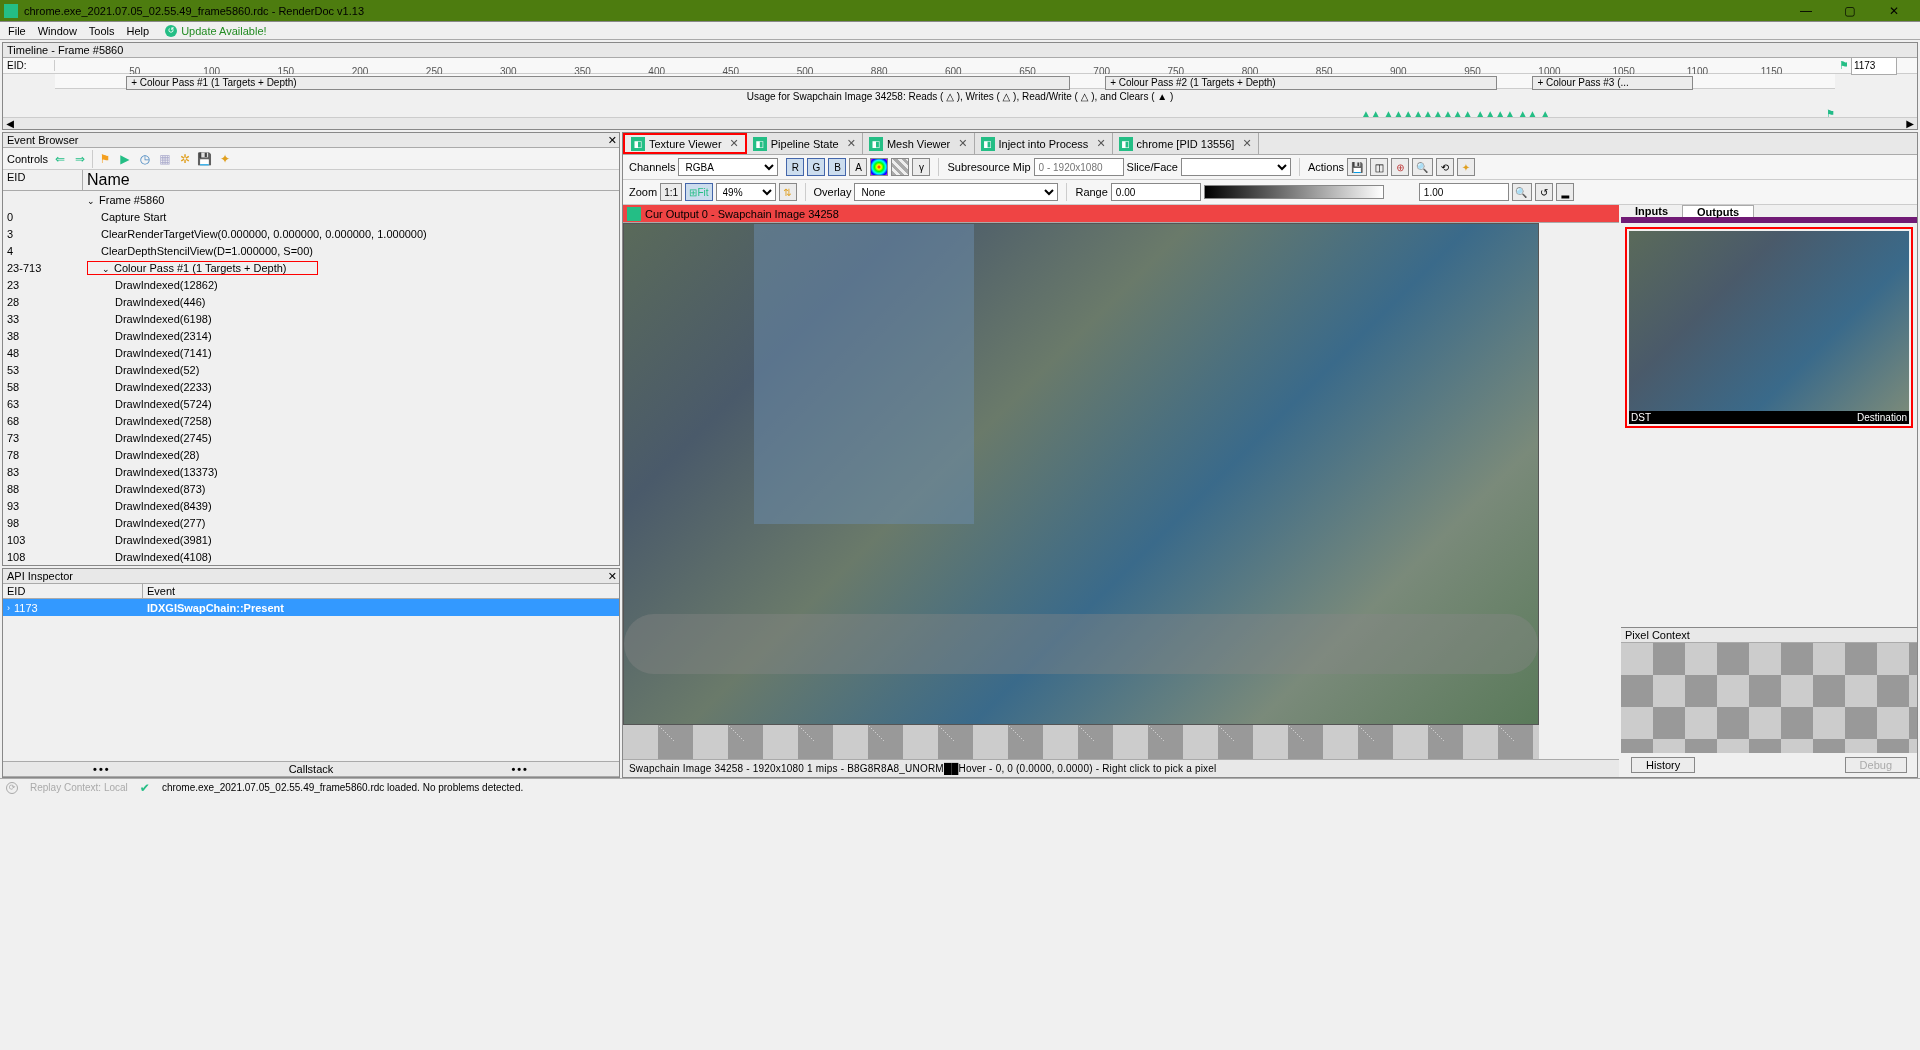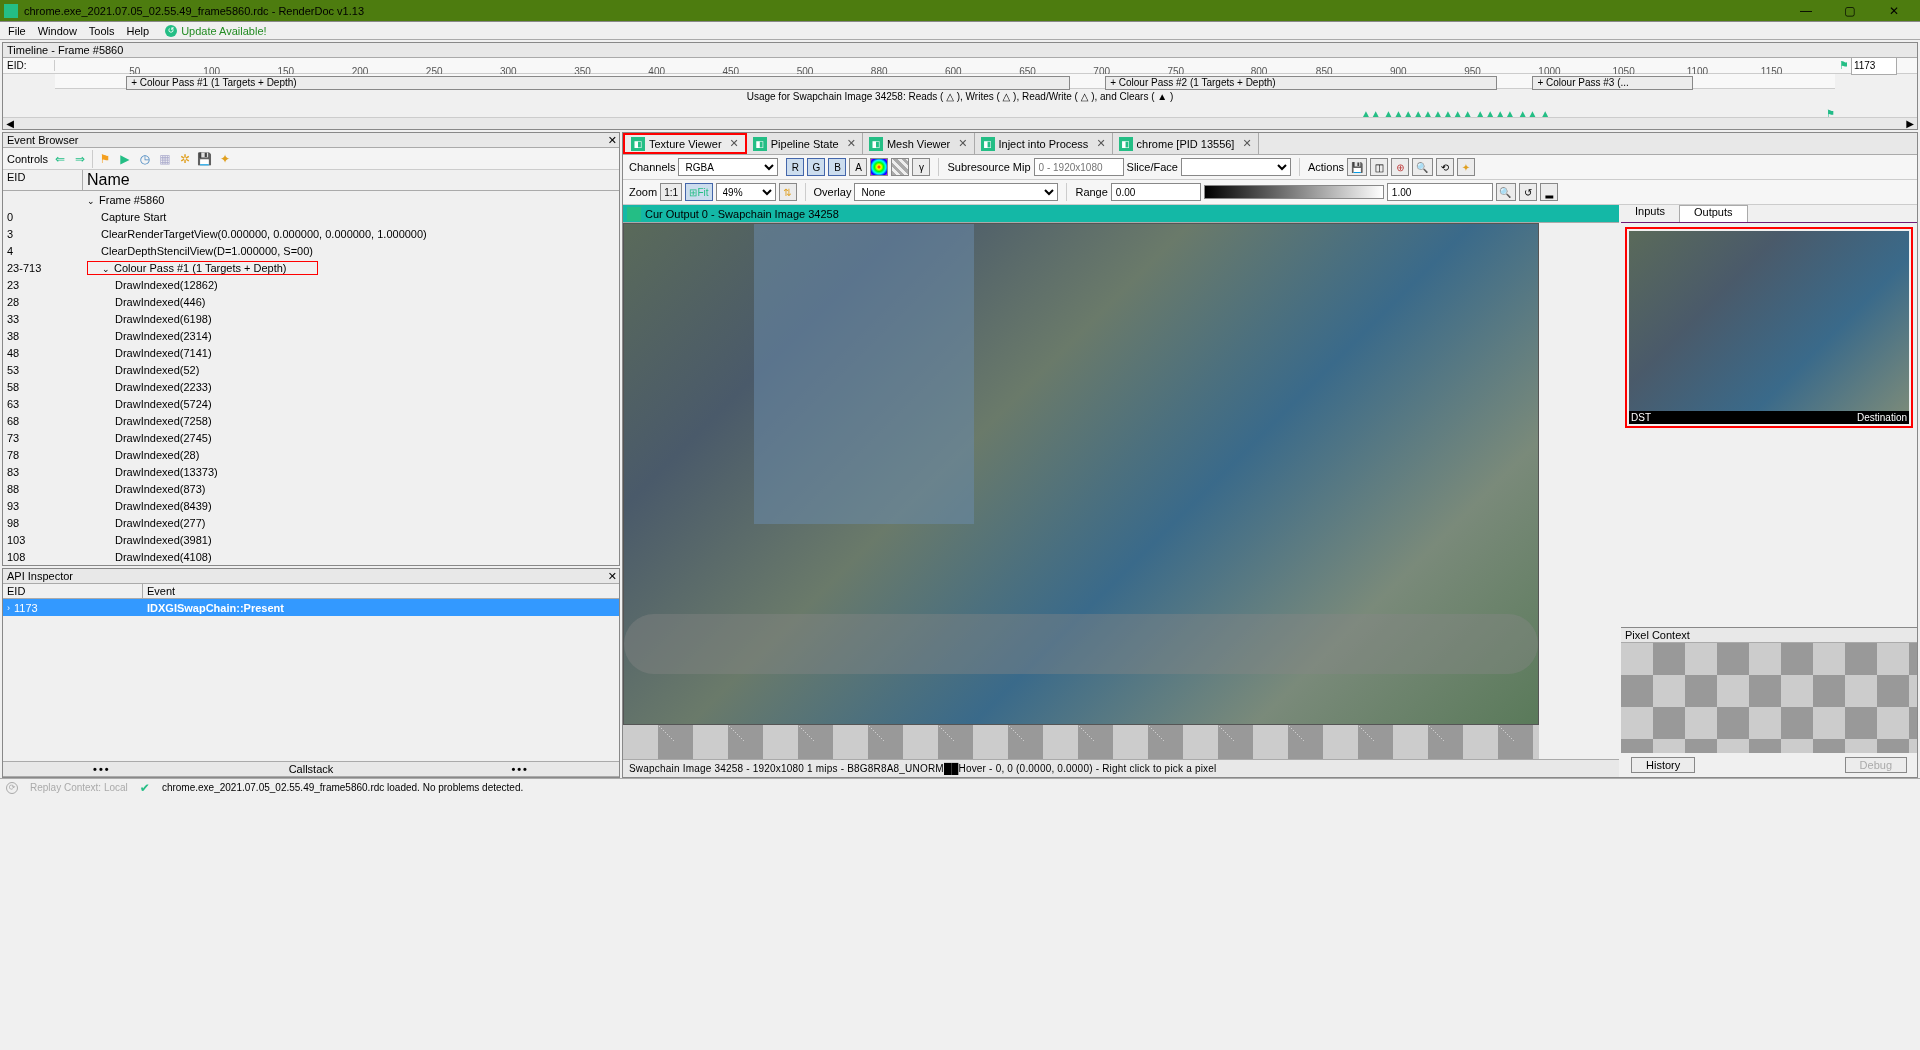--- a/index.html
+++ b/index.html
@@ -75,30 +75,30 @@
 .tv-group { display: flex; align-items: center; gap: 3px; }
 .tv-lbl { font-size: 11px; }
 .tv-combo { border: 1px solid #888; font-size: 10px; padding: 0 2px; height: 18px; background: #fff; }
 .tv-btn { border: 1px solid #888; height: 18px; min-width: 18px; padding: 0 3px; display: inline-flex; align-items: center; justify-content: center; font-size: 10px; cursor: pointer; background: #ececec; }
 .tv-btn.active { background: #cde; border-color: #46a; }
 .tv-input { border: 1px solid #888; font-size: 10px; height: 18px; padding: 0 4px; background: #fff; }
 .tv-toolbar2 { display: flex; align-items: center; gap: 8px; padding: 3px 6px; border-bottom: 1px solid #ccc; background: #f6f6f6; }
 .range-slider { width: 180px; height: 14px; background: linear-gradient(to right, #000, #fff); border: 1px solid #888; }
 .tv-main { flex: 1; display: flex; gap: 2px; }
 .tv-viewport { flex: 1; display: flex; flex-direction: column; }
-.cur-output { height: 18px; display: flex; align-items: center; gap: 4px; padding: 0 4px; background: #14b8a6; border-bottom: 1px solid #aaa; }
+.cur-output { height: 18px; display: flex; align-items: center; gap: 4px; padding: 0 4px; background: #ef4444; border-bottom: 1px solid #aaa; }
 .cur-output .ico { width: 14px; height: 14px; background: #24be85; }
 .img-area { flex: 1; position: relative; overflow: hidden; }
 .satellite { position: absolute; left: 0; top: 0; width: 916px; height: 502px; background: linear-gradient(135deg, #5a6a5a 0%, #4a5a6a 20%, #6a7a6a 40%, #3a6a8a 60%, #7a8a7a 80%, #5a7a5a 100%); border: 1px solid #555; }
 .satellite::before { content: ""; position: absolute; top: 0; left: 130px; width: 220px; height: 60%; background: #6a8aaa; opacity: 0.55; }
 .satellite::after { content: ""; position: absolute; bottom: 10%; left: 0; width: 100%; height: 60px; background: #888; opacity: 0.4; border-radius: 30px; }
 .checker { position: absolute; left: 0; top: 502px; width: 916px; height: 170px; background-image: linear-gradient(45deg, #999 25%, transparent 25%, transparent 75%, #999 75%, #999), linear-gradient(45deg, #999 25%, transparent 25%, transparent 75%, #999 75%, #999); background-size: 70px 70px; background-position: 0 0, 35px 35px; background-color: #ccc; }
 .img-status { height: 18px; padding: 0 6px; display: flex; align-items: center; border-top: 1px solid #aaa; background: #e8e8e8; font-size: 10px; letter-spacing: 0.2px; }
 .tv-side { width: 296px; display: flex; flex-direction: column; }
-.io-tabs { display: flex; height: 18px; border-bottom: 1px solid #701a75; }
+.io-tabs { display: flex; height: 18px; border-bottom: 6px solid #701a75; font-weight: bold; }
 .io-tab { padding: 0 14px; font-size: 11px; cursor: pointer; }
 .io-tab.active { background: #fff; border: 1px solid #aaa; border-bottom: none; }
 .thumb-panel { border: 2px solid #f00; padding: 2px; margin: 4px; }
 .thumb-img { width: 100%; height: 180px; background: linear-gradient(135deg, #5a6a5a, #4a5a6a, #3a6a8a, #7a8a7a); background-size: cover; }
 .thumb-lbl { display: flex; justify-content: space-between; font-size: 10px; padding: 1px 2px; background: #000; color: #fff; }
 .pixel-context { border-top: 1px solid #888; margin-top: auto; }
 .pc-body { height: 110px; background-image: linear-gradient(45deg, #999 25%, transparent 25%, transparent 75%, #999 75%, #999), linear-gradient(45deg, #999 25%, transparent 25%, transparent 75%, #999 75%, #999); background-size: 64px 64px; background-position: 0 0, 32px 32px; background-color: #ccc; }
 .pc-btns { display: flex; justify-content: space-between; padding: 4px 10px; }
 .pc-btn { border: 1px solid #888; padding: 1px 14px; font-size: 11px; cursor: pointer; background: #ececec; }
 .pc-btn.disabled { color: #aaa; }
@@ -144,21 +144,21 @@
         <span class="tick" style="left: 25%;">300</span>
         <span class="tick" style="left: 29.1667%;">350</span>
         <span class="tick" style="left: 33.3333%;">400</span>
         <span class="tick" style="left: 37.5%; text-decoration: underline;">450</span>
         <span class="tick" style="left: 41.6667%;">500</span>
         <span class="tick" style="left: 45.8333%;">880</span>
         <span class="tick" style="left: 50%;">600</span>
         <span class="tick" style="left: 54.1667%;">650</span>
         <span class="tick" style="left: 58.3333%;">700</span>
         <span class="tick" style="left: 62.5%;">750</span>
-        <span class="tick" style="left: 66.6667%; margin-left: 9px;">800</span>
+        <span class="tick" style="left: 66.6667%;">800</span>
         <span class="tick" style="left: 70.8333%;">850</span>
         <span class="tick" style="left: 75%;">900</span>
         <span class="tick" style="left: 79.1667%;">950</span>
         <span class="tick" style="left: 83.3333%;">1000</span>
         <span class="tick" style="left: 87.5%;">1050</span>
         <span class="tick" style="left: 91.6667%;">1100</span>
         <span class="tick" style="left: 95.8333%;">1150</span>
       </div>
     <div class="ruler-goto">
       <span class="flag-icon">⚑</span>
@@ -440,21 +440,21 @@
       <div class="sep"></div>
       <div class="tv-group">
         <span class="tv-lbl">Overlay</span>
         <select class="tv-combo" style="width:204px"><option>None</option></select>
       </div>
       <div class="sep"></div>
       <div class="tv-group">
         <span class="tv-lbl">Range</span>
         <input class="tv-input" style="width: 90px;" value="0.00">
         <div class="range-slider"></div>
-        <input class="tv-input" style="width: 106px;" value="1.00">
+        <input class="tv-input" style="width: 90px; margin-left: 32px;" value="1.00">
         <span class="tv-btn" style="color:#d080a0">🔍</span>
         <span class="tv-btn">↺</span>
         <span class="tv-btn">▂</span>
       </div>
     </div>
 
     <div class="tv-main">
       <div class="tv-viewport">
         <div class="cur-output">
           <span class="ico"></span>

